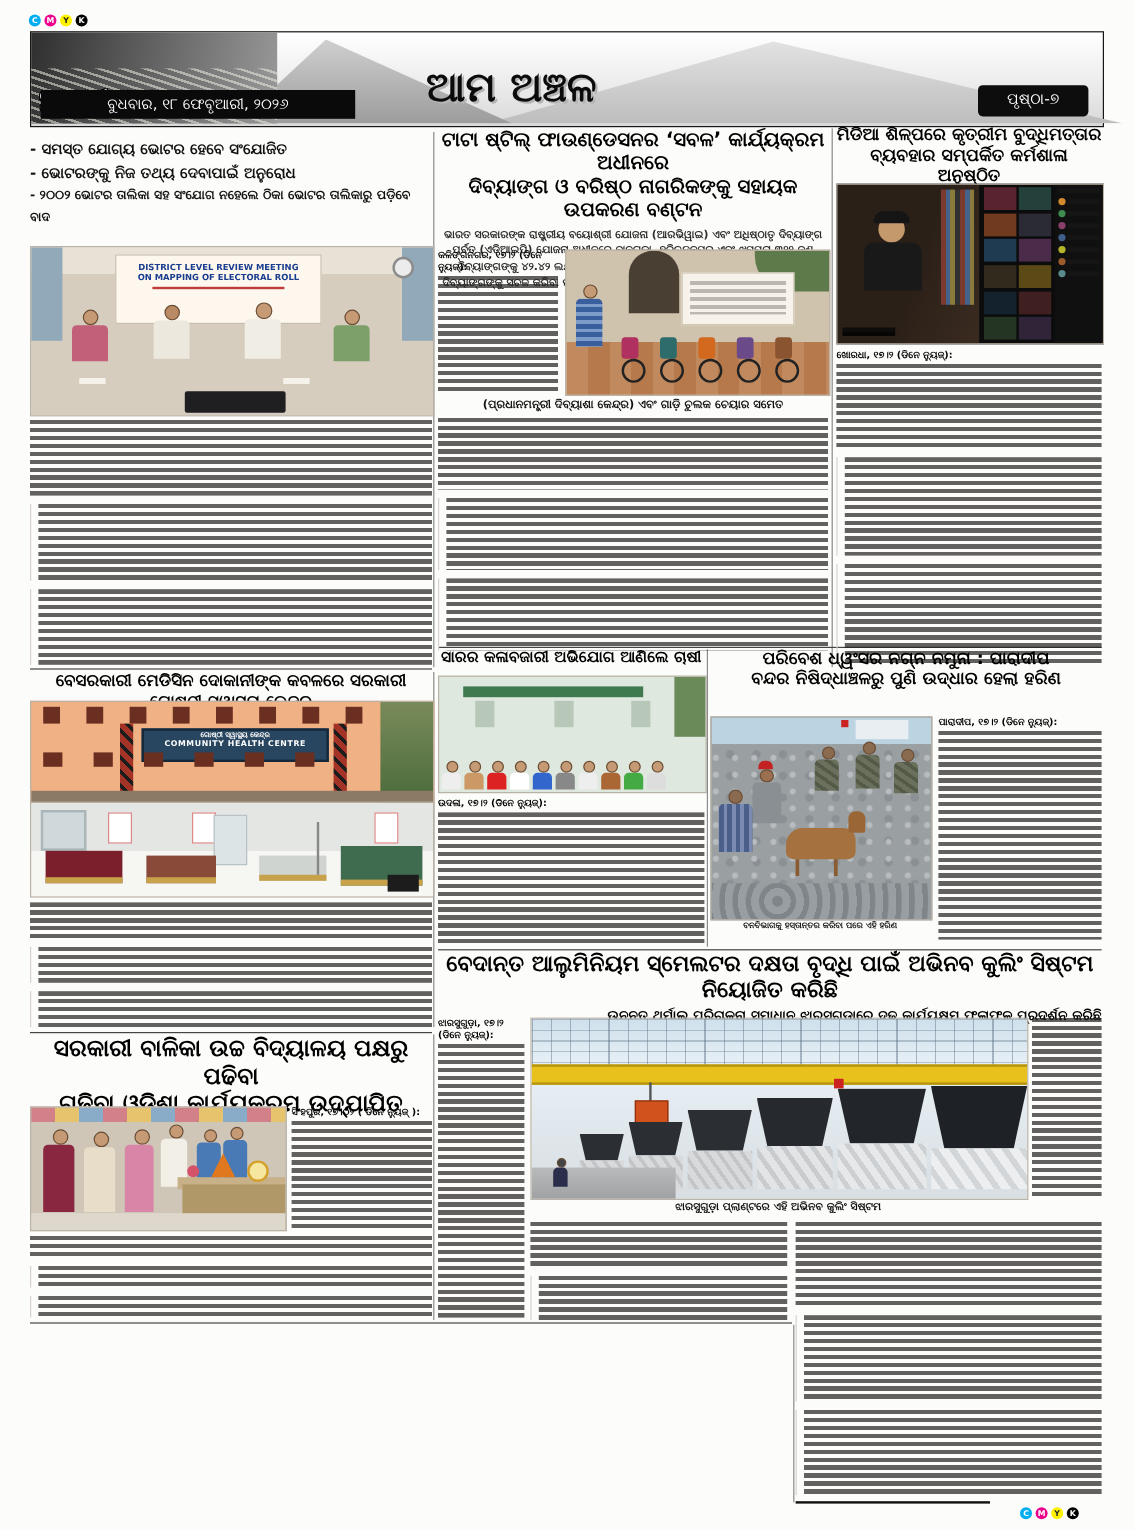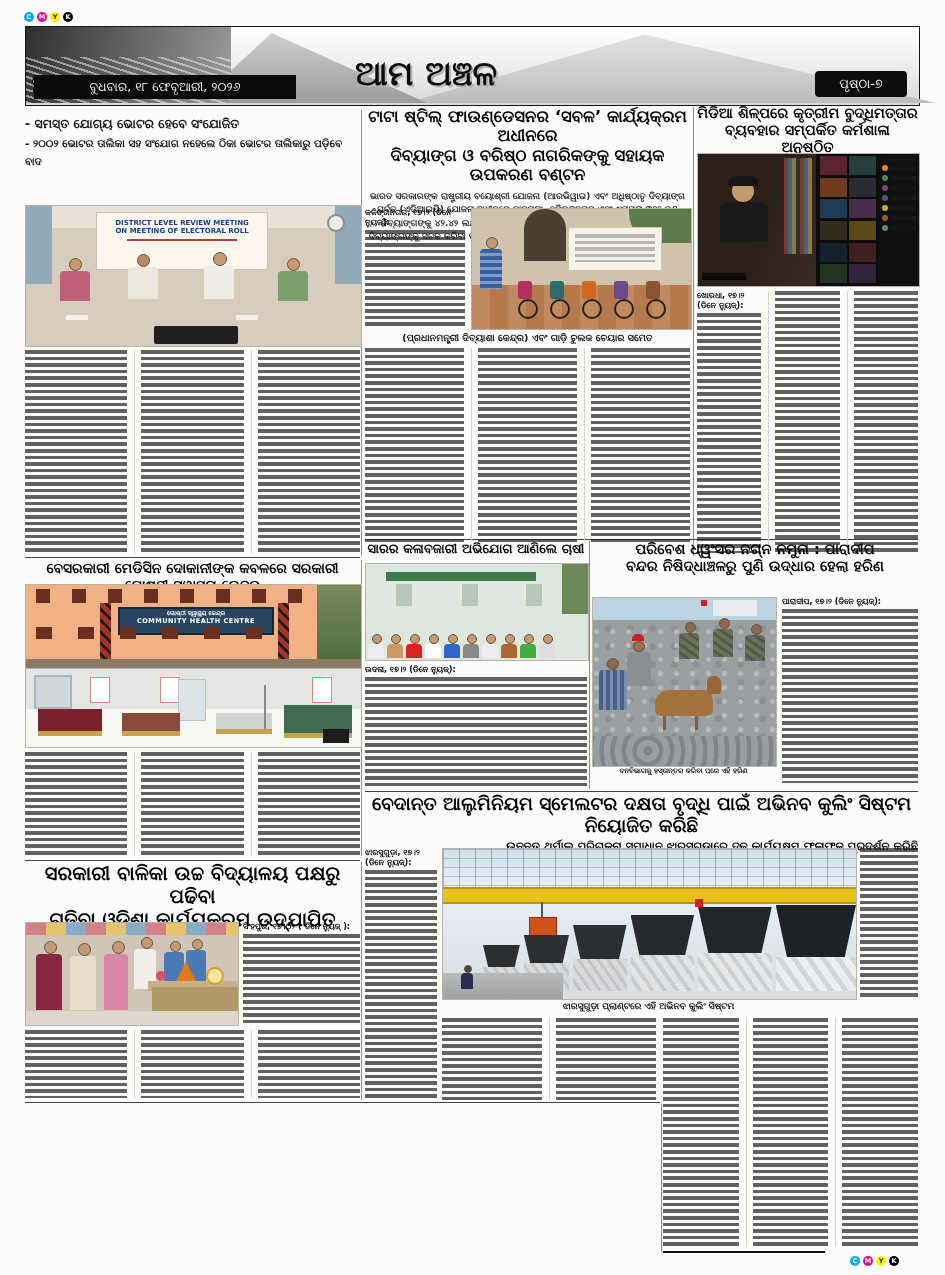--- a/index.html
+++ b/index.html
@@ -1,21 +1,21 @@
 <!DOCTYPE html>
 <html><head>
 <meta charset="utf-8">
 <style>
   html,body{margin:0;padding:0;background:#e9e9e9;}
   .page{position:relative;width:945px;height:1275px;background:#fcfcfa;
         font-family:"DejaVu Sans","Liberation Sans",sans-serif;overflow:hidden;color:#111;}
   .abs{position:absolute;}
   
   .tx{background:repeating-linear-gradient(to bottom,rgba(35,32,30,.8) 0 3.6px,rgba(0,0,0,0) 3.6px 6.6px);opacity:.88;}
-  .cols{display:flex;gap:7px;}
+  .cols{display:flex;gap:7px;flex-direction:column;}
   .col{flex:1;display:flex;flex-direction:column;}
   .col + .col{border-left:1px solid #d7d3cc;padding-left:6px;}
   .dl{font-size:8px;font-weight:bold;line-height:10px;margin-bottom:2px;color:#000;overflow:hidden;max-height:30px;}
   .fill{flex:1;}
   .hl{font-weight:bold;color:#000;text-align:center;line-height:1.18;}
   .cap{font-weight:bold;text-align:center;color:#111;overflow:hidden;}
   .vrule{background:#8b8b8b;width:1px;}
   .hrule{background:#444;height:1px;}
   
   .marks{display:flex;gap:3px;}
@@ -69,29 +69,30 @@
   <div class="vrule abs" style="left:661px;top:1104px;height:148px;"></div>
   <div class="hrule abs" style="left:365px;top:539px;width:553px;"></div>
   <div class="hrule abs" style="left:25px;top:557px;width:335px;"></div>
   <div class="hrule abs" style="left:365px;top:791px;width:553px;"></div>
   <div class="hrule abs" style="left:25px;top:860px;width:335px;"></div>
   <div class="hrule abs" style="left:25px;top:1102px;width:635px;"></div>
 
   <div class="abs" style="left:25px;top:110px;width:335px;height:446px;">
     <div style="margin-top:4px;font-weight:bold;">
       <div style="font-size:12.5px;line-height:20px;">- ସମସ୍ତ ଯୋଗ୍ୟ ଭୋଟର ହେବେ ସଂଯୋଜିତ</div>
+      <div style="font-size:12.5px;line-height:20px;">- ଭୋଟରଙ୍କୁ ନିଜ ତଥ୍ୟ ଦେବାପାଇଁ ଅନୁରୋଧ</div>
       <div style="font-size:10.5px;line-height:18px;">- ୨୦୦୨ ଭୋଟର ତାଲିକା ସହ ସଂଯୋଗ ନହେଲେ ଠିକା ଭୋଟର ତାଲିକାରୁ ପଡ଼ିବେ ବାଦ</div>
     </div>
 
     <div class="photo abs" style="left:0;top:95px;width:335px;height:140px;background:linear-gradient(#e7e1d6 0 22px,#d6cdbf 22px);">
       <div class="abs" style="left:0;top:0;width:26px;height:78px;background:#92a9ba;"></div>
       <div class="abs" style="right:0;top:0;width:26px;height:78px;background:#92a9ba;"></div>
       <div class="abs" style="left:70px;top:6px;width:172px;height:58px;background:#fdf7ee;border:1px solid #c9bfae;text-align:center;padding-top:6px;box-sizing:border-box;">
         <div style="font-size:7px;font-weight:bold;color:#1a3d8f;">DISTRICT LEVEL REVIEW MEETING</div>
-        <div style="font-size:7px;font-weight:bold;color:#1a3d8f;">ON MEETING OF ELECTORAL ROLL</div>
+        <div style="font-size:7px;font-weight:bold;color:#1a3d8f;">ON MAPPING OF ELECTORAL ROLL</div>
         <div style="margin:4px auto 0;width:110px;height:2px;background:#c03b3b;"></div>
       </div>
       <div class="abs" style="right:16px;top:8px;width:14px;height:14px;border-radius:50%;background:#ececec;border:2px solid #8c8c8c;"></div>
 
       <div class="person abs" style="left:34px;top:52px;">
         <div class="hd" style="width:11px;height:11px;margin-left:9px;background:#c59a74;"></div>
         <div class="bd" style="width:30px;height:30px;background:#c2607a;"></div>
       </div>
       <div class="person abs" style="left:102px;top:48px;">
         <div class="hd" style="width:11px;height:11px;margin-left:9px;background:#b98a64;"></div>

